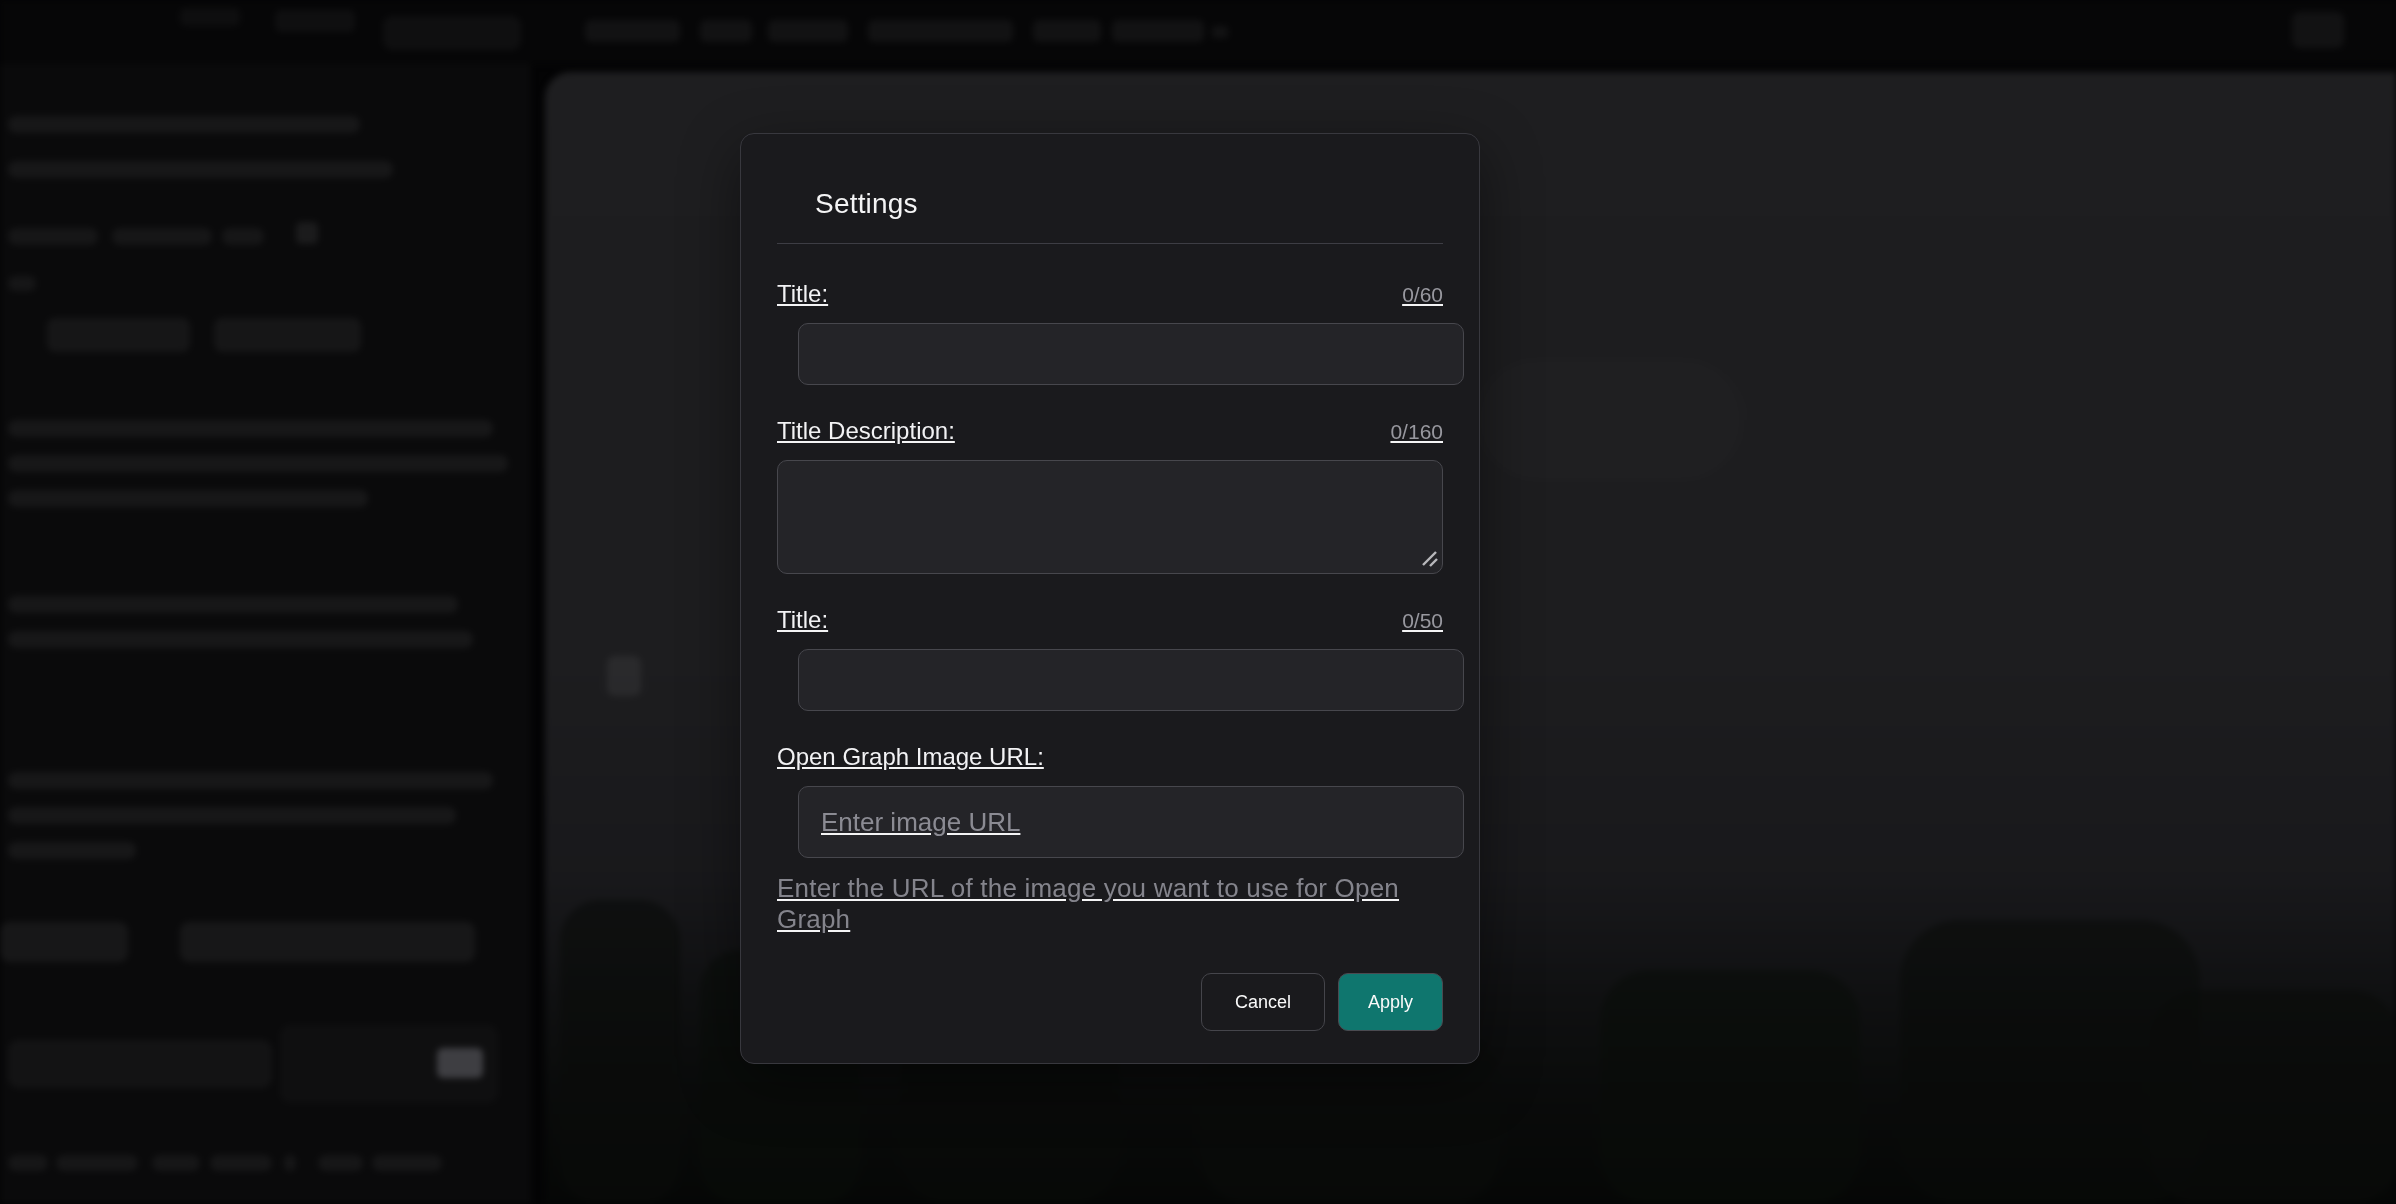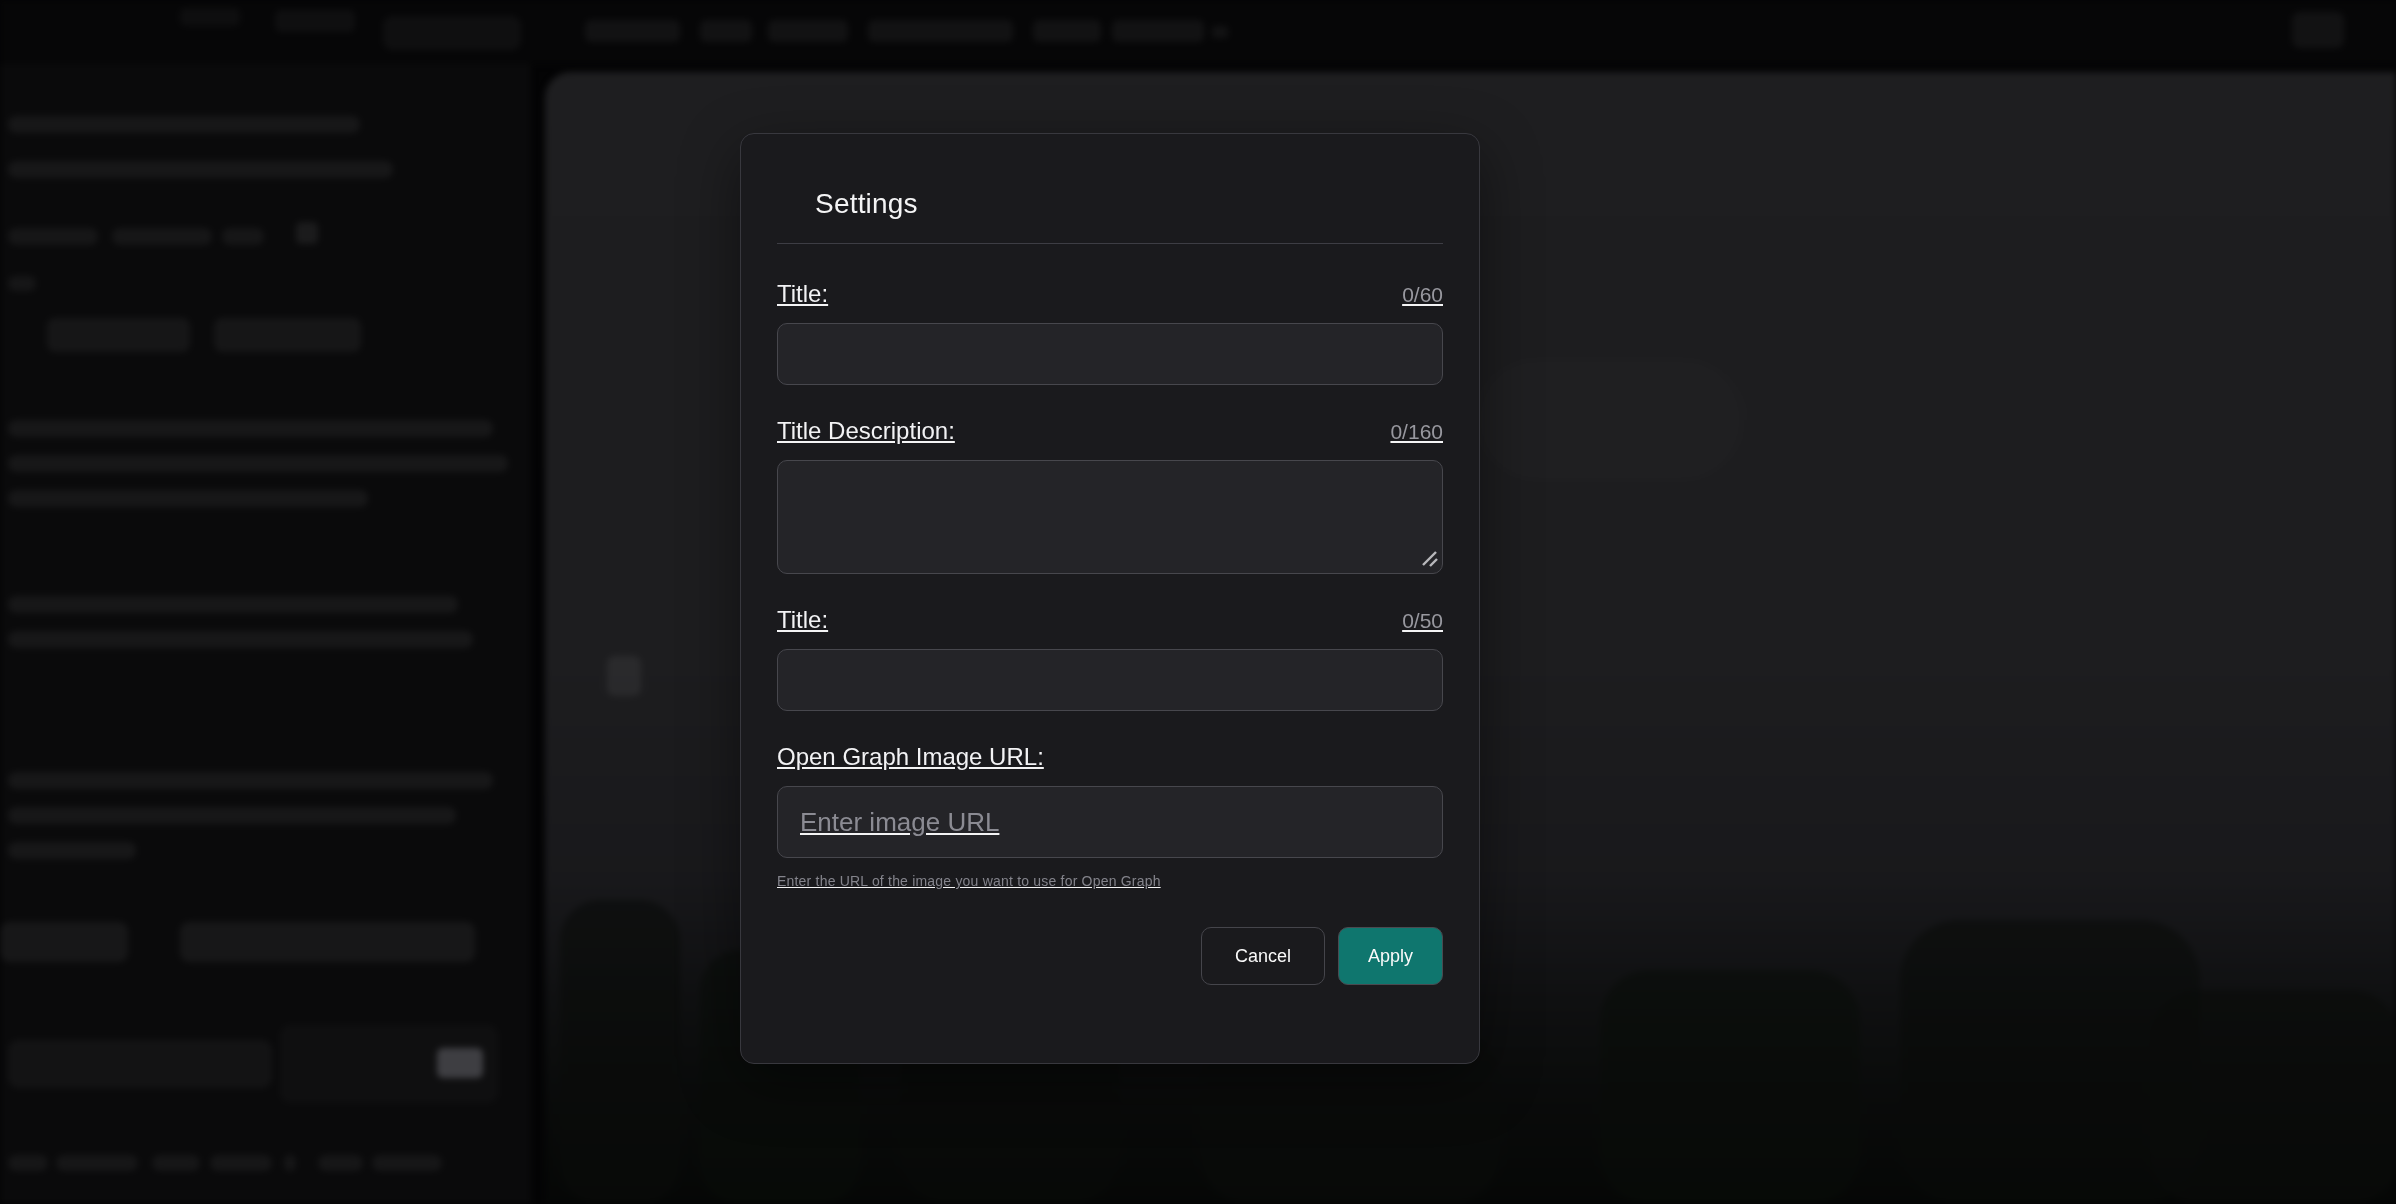--- a/index.html
+++ b/index.html
@@ -32,31 +32,32 @@
   .modal-divider{height:1px;background:#3d3d44;margin-top:23px;}
   .field{margin-top:32px;text-decoration:underline;}
   .field.first{margin-top:36px;}
   .label-row{display:flex;justify-content:space-between;align-items:baseline;margin-bottom:15px;}
   .field-label{font-size:24px;color:#f2f2f4;}
   .field-counter{font-size:21px;color:#98989f;}
   .text-input{
     display:block;width:100%;height:62px;background:#242428;border:1px solid #47474d;
     border-radius:10px;color:#fca5a5;font-size:24px;padding:0 20px;outline:none;
     font-family:"Liberation Sans", sans-serif;
+    margin-left:21px;
   }
   .textarea-wrap{position:relative;}
   .text-area{
     display:block;width:100%;height:114px;background:#242428;border:1px solid #47474d;
     border-radius:10px;color:#e4e4e7;font-size:24px;padding:14px 20px;outline:none;resize:none;
     font-family:"Liberation Sans", sans-serif;
   }
   .resize-handle{position:absolute;right:5px;bottom:7px;width:20px;height:20px;}
   .url-input{height:72px;font-size:26px;padding:0 22px;}
   .url-input::placeholder,.text-input::placeholder{color:#8b8b93;opacity:1;}
-  .helper-text{margin-top:15px;font-size:14px;letter-spacing:.2px;color:#84848c;}
+  .helper-text{margin-top:15px;font-size:26px;letter-spacing:.2px;color:#84848c;}
   .modal-footer{display:flex;justify-content:flex-end;gap:13px;margin-top:38px;}
   .btn{
     height:58px;border-radius:10px;font-size:18px;color:#fafafa;cursor:pointer;
     font-family:"Liberation Sans", sans-serif;display:inline-flex;align-items:center;
   }
   .btn-cancel{background:transparent;border:1px solid #45454b;padding:0 33px;}
   .btn-apply{background:#0f766e;border:1px solid #4a4a50;padding:0 29px;}
 </style>
 </head>
 <body>

